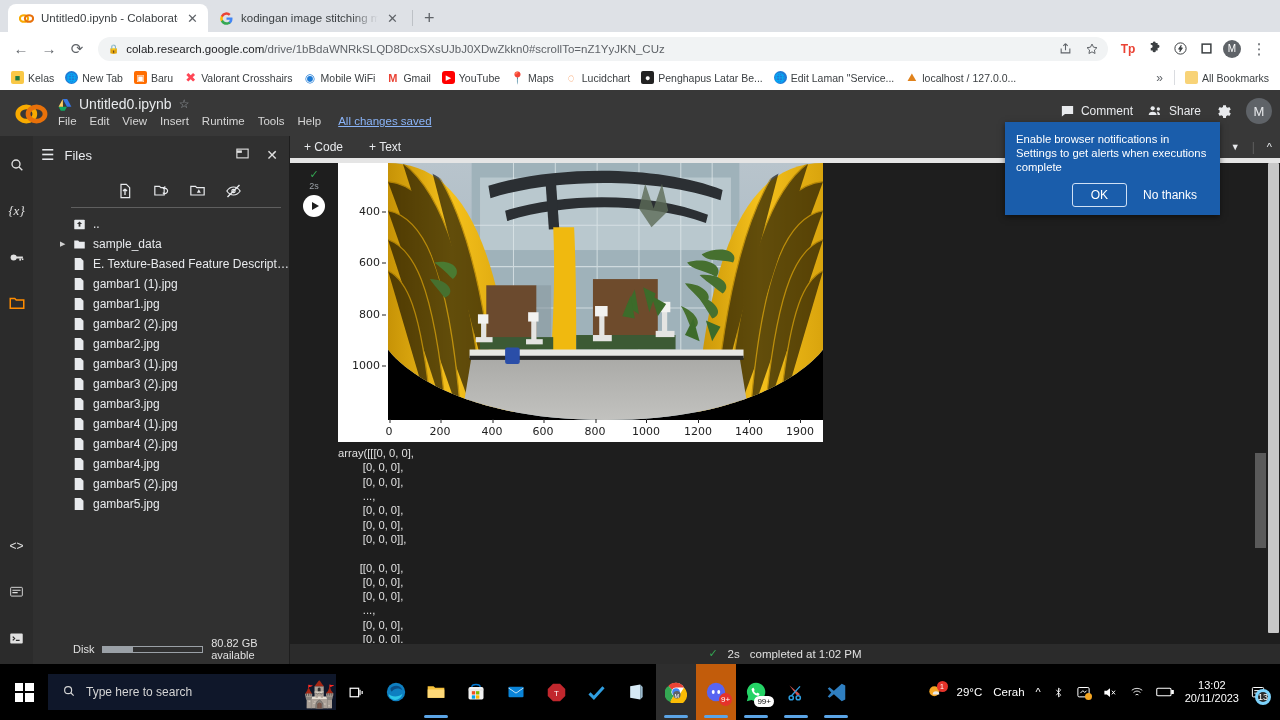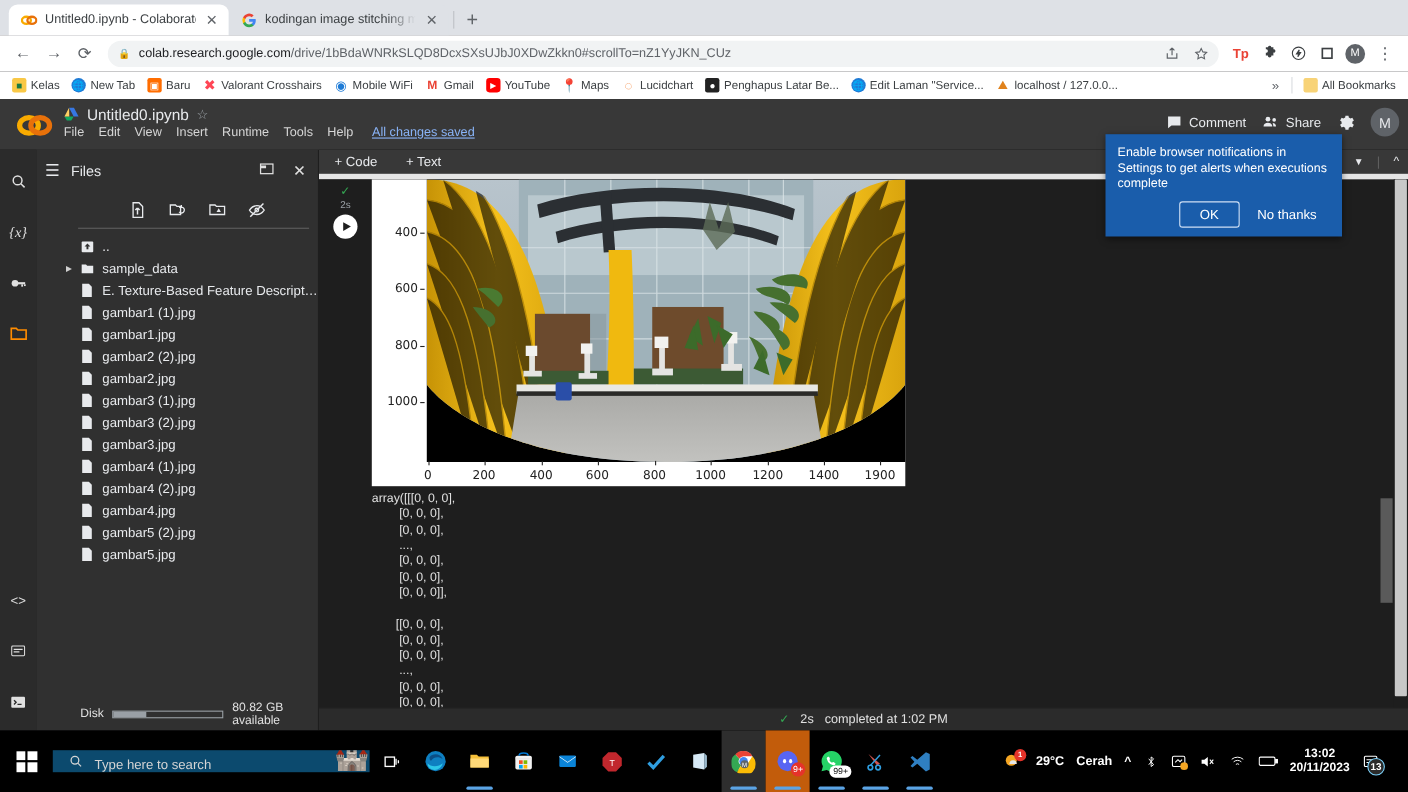--- a/index.html
+++ b/index.html
@@ -180,37 +180,37 @@
   }
   .notif-btns .ok { border: 1px solid #cfe0f5; border-radius: 3px; padding: 4px 18px; }
 
   
   .taskbar { position: absolute; left: 0; bottom: 0; width: 1280px; height: 56px;
     background: #000; display: flex; align-items: center; }
   .start { width: 48px; height: 56px; display:flex; align-items:center; justify-content:center; }
   .win-logo { width: 19px; height: 19px; display: grid; grid-template-columns: 1fr 1fr;
     grid-template-rows: 1fr 1fr; gap: 2px; }
   .win-logo i { background: #fff; display: block; }
-  .search-box { width: 288px; height: 20px; background: #0c4a6e; display: flex; align-items: flex-end;
+  .search-box { width: 288px; height: 36px; background: #0f172a; display: flex; align-items: center;
     gap: 10px; padding-left: 14px; font-size: 12px; color: #d4d4d4; position: relative;
     overflow: hidden; }
   .tb-icon { width: 40px; height: 56px; display: flex; align-items: center; justify-content: center;
     position: relative; flex: 0 0 40px; }
   .tb-icon.run { background: #2e2e2e; }
   .tb-icon.active-orange { background: #c25c0b; }
   .tb-underline { position: absolute; bottom: 2px; left: 8px; right: 8px; height: 3px;
     background: #5ba4e5; border-radius: 2px; }
   .tray { margin-left: auto; display: flex; align-items: center; gap: 11px;
-    padding-right: 26px; color: #fff; font-size: 11.5px; font-weight: bold; }
+    padding-right: 14px; color: #fff; font-size: 11.5px; }
   .clock { text-align: center; line-height: 13px; font-size: 11px; }
   .tray-ico { display: flex; align-items: center; justify-content: center; }
   .badge-red { position: absolute; background: #e5332a; color: #fff; border-radius: 50%;
     font-size: 8px; width: 13px; height: 13px; display: flex; align-items: center;
     justify-content: center; }
-  .badge-round { background: #2b2b2b; border: 1px solid #7dd3fc; border-radius: 50%;
+  .badge-round { background: #2b2b2b; border: 3px solid #7dd3fc; border-radius: 50%;
     width: 16px; height: 16px; font-size: 9px; display: flex; align-items: center;
     justify-content: center; color: #fff; }
 </style>
 </head>
 <body>
 
 <div class="browser">
 
   <div class="tabstrip">
     <div class="tab active">

